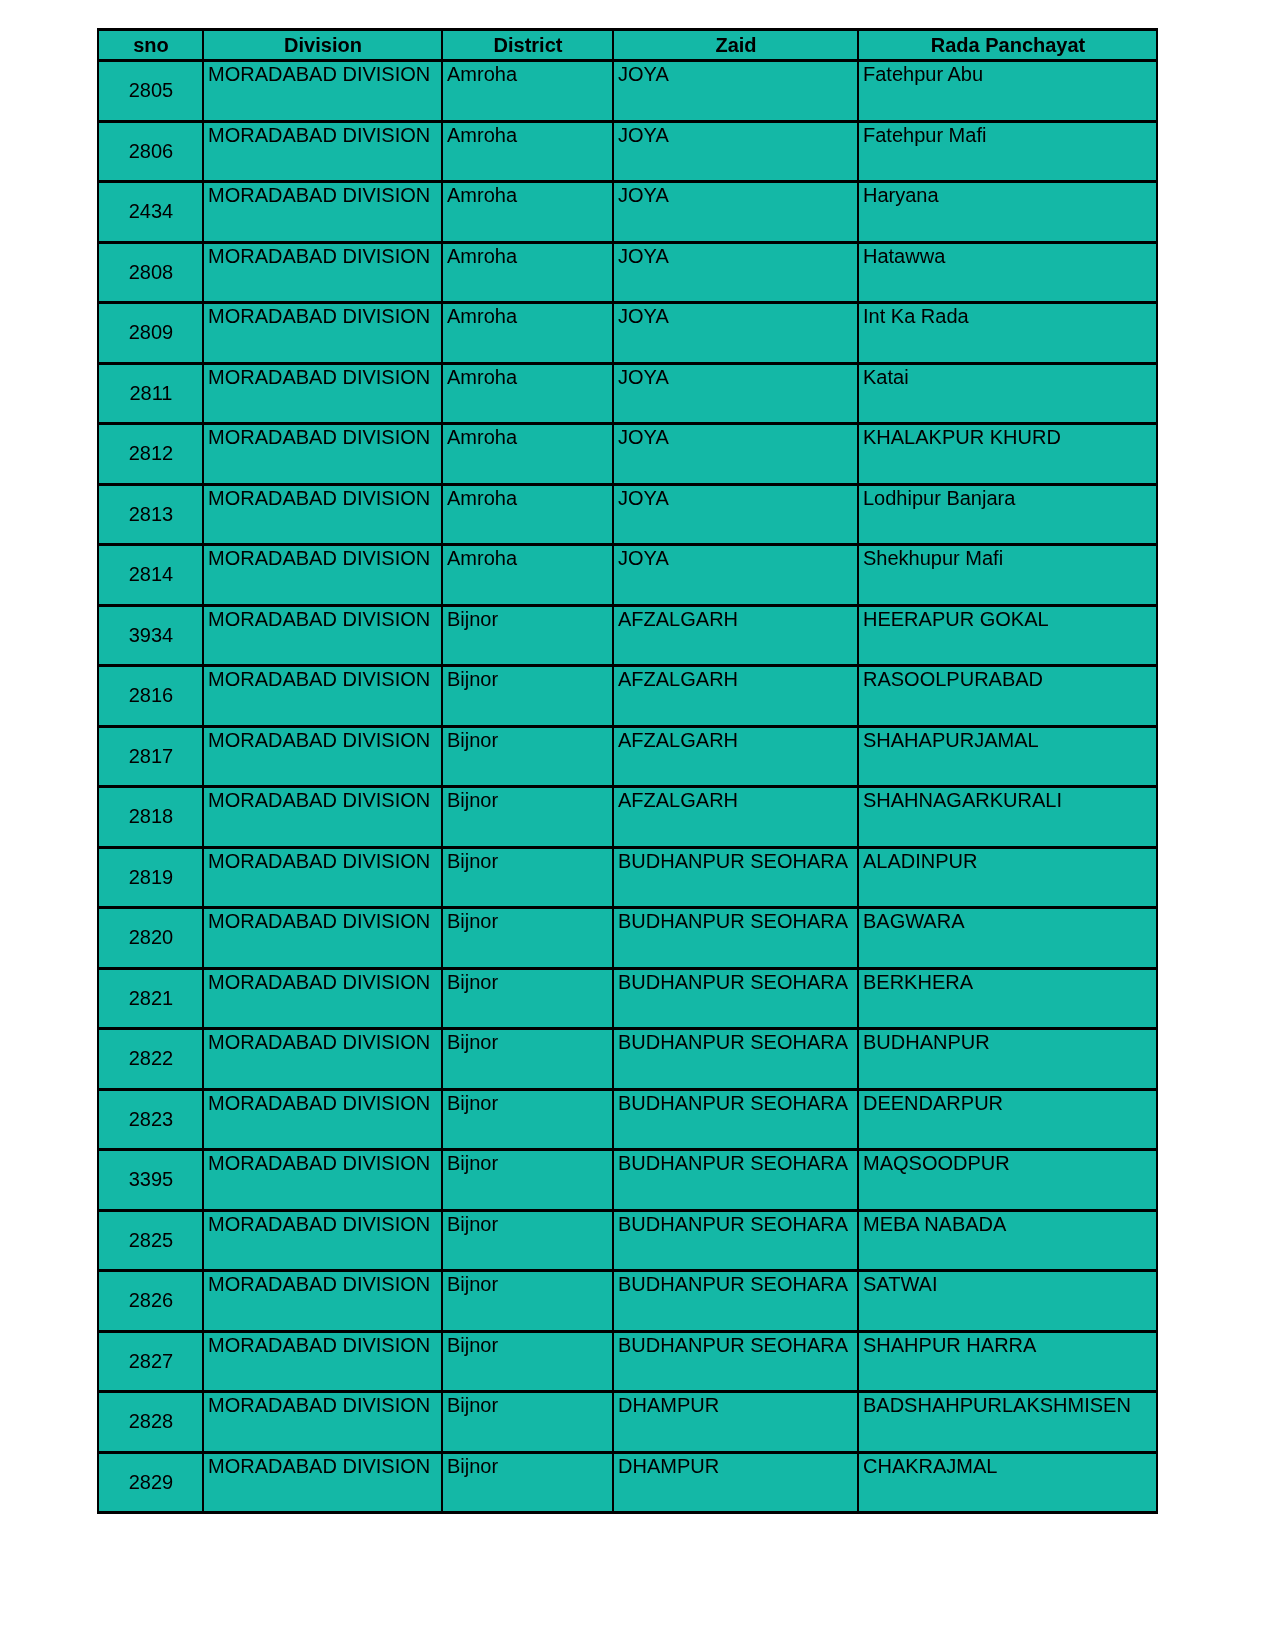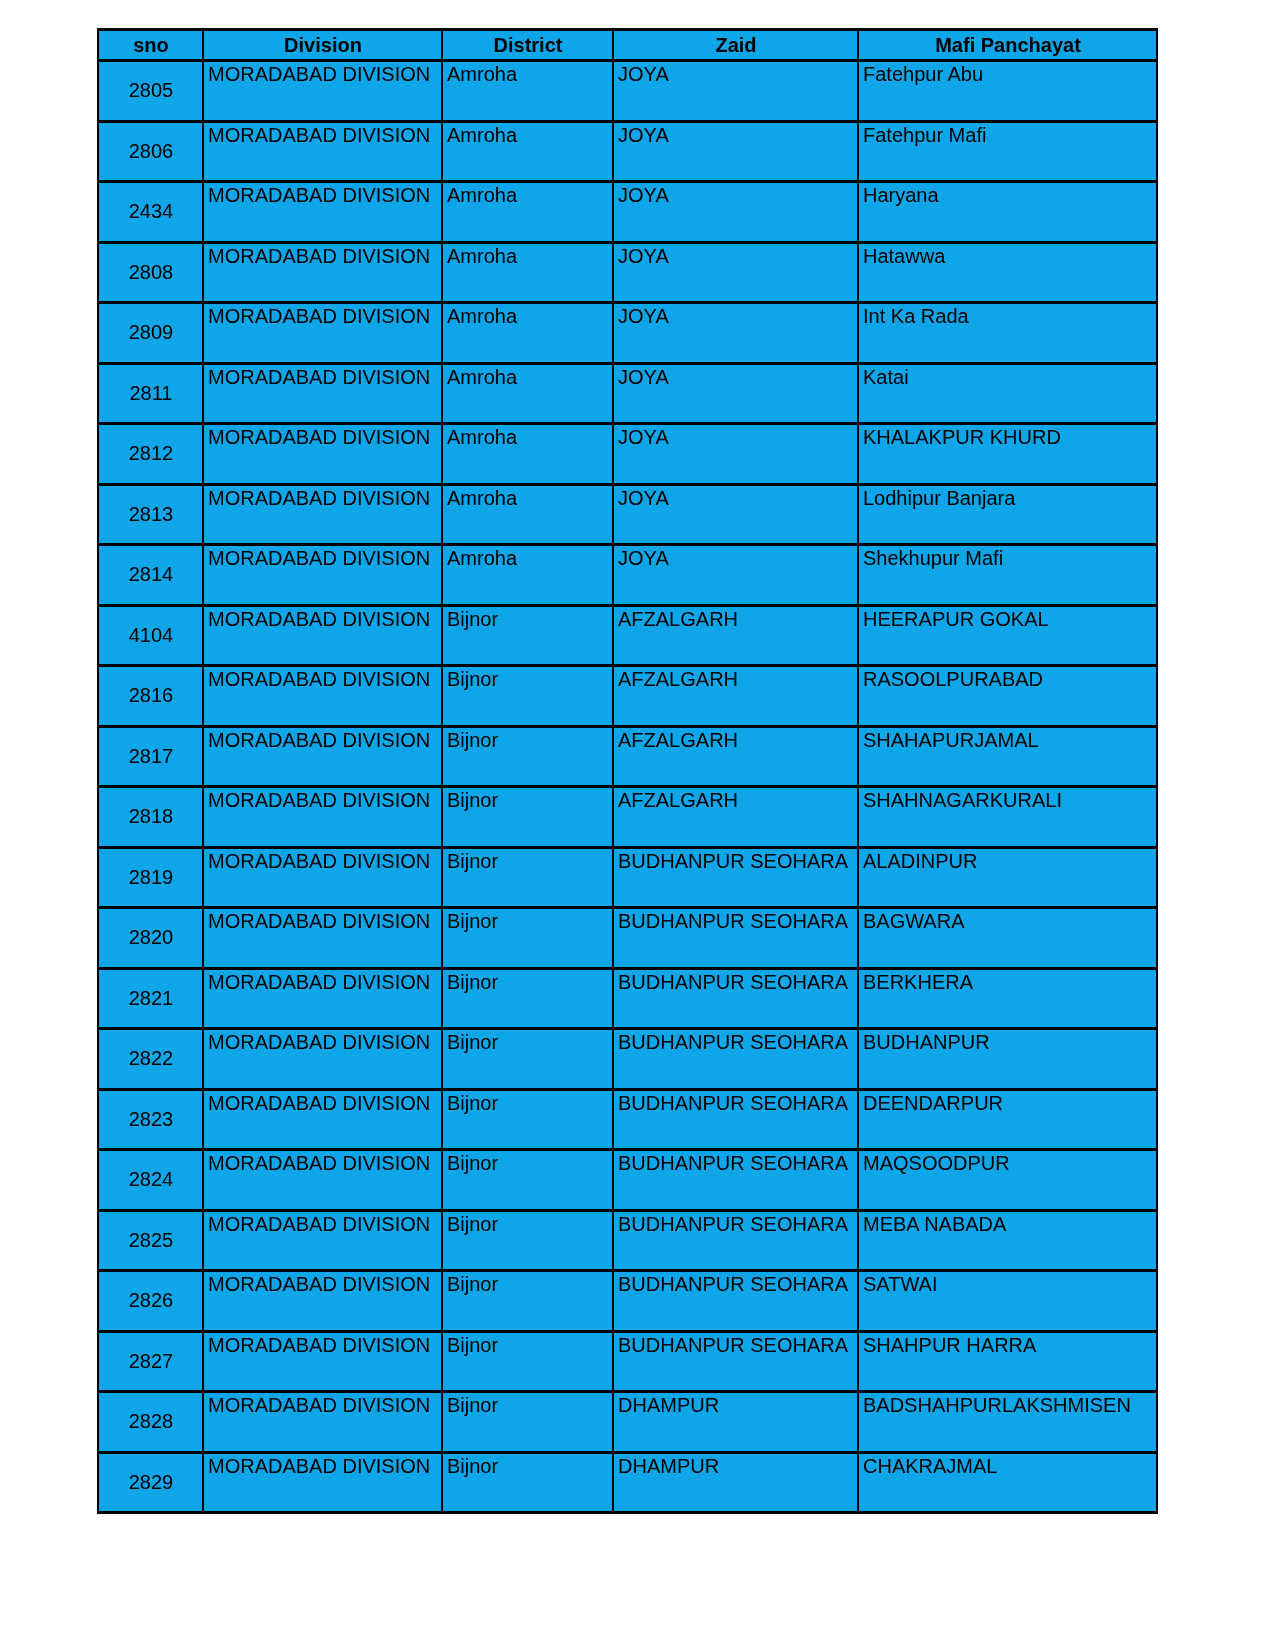--- a/index.html
+++ b/index.html
@@ -13,21 +13,21 @@
     position: relative;
     font-family: "Liberation Sans", "DejaVu Sans", sans-serif;
     color: #000000;
   }
   table.data-table {
     position: absolute;
     left: 97px;
     top: 28px;
     border-collapse: collapse;
     table-layout: fixed;
-    background: #0ea5e9;
+    background: #14b8a6;
   }
   table.data-table th,
   table.data-table td {
     border: 2px solid #000000;
     border-top-width: 3px;
     border-bottom-width: 3px;
     font-size: 20px;
     line-height: 1.15;
     padding: 1px 3px 1px 4px;
     overflow: hidden;
@@ -68,21 +68,21 @@
       <col style="width: 171px;">
       <col style="width: 245px;">
       <col style="width: 299px;">
     </colgroup>
   <thead>
     <tr>
         <th class="col-sno">sno</th>
         <th class="col-division">Division</th>
         <th class="col-district">District</th>
         <th class="col-block">Zaid</th>
-        <th class="col-gram-panchayat">Mafi Panchayat</th>
+        <th class="col-gram-panchayat">Rada Panchayat</th>
       </tr>
   </thead>
   <tbody>
       <tr>
         <td class="col-sno">2805</td>
         <td class="col-division">MORADABAD DIVISION</td>
         <td class="col-district">Amroha</td>
         <td class="col-block">JOYA</td>
         <td class="col-gram-panchayat">Fatehpur Abu</td>
       </tr>
@@ -136,21 +136,21 @@
         <td class="col-gram-panchayat">Lodhipur Banjara</td>
       </tr>
       <tr>
         <td class="col-sno">2814</td>
         <td class="col-division">MORADABAD DIVISION</td>
         <td class="col-district">Amroha</td>
         <td class="col-block">JOYA</td>
         <td class="col-gram-panchayat">Shekhupur Mafi</td>
       </tr>
       <tr>
-        <td class="col-sno">4104</td>
+        <td class="col-sno">3934</td>
         <td class="col-division">MORADABAD DIVISION</td>
         <td class="col-district">Bijnor</td>
         <td class="col-block">AFZALGARH</td>
         <td class="col-gram-panchayat">HEERAPUR GOKAL</td>
       </tr>
       <tr>
         <td class="col-sno">2816</td>
         <td class="col-division">MORADABAD DIVISION</td>
         <td class="col-district">Bijnor</td>
         <td class="col-block">AFZALGARH</td>
@@ -199,21 +199,21 @@
         <td class="col-gram-panchayat">BUDHANPUR</td>
       </tr>
       <tr>
         <td class="col-sno">2823</td>
         <td class="col-division">MORADABAD DIVISION</td>
         <td class="col-district">Bijnor</td>
         <td class="col-block">BUDHANPUR SEOHARA</td>
         <td class="col-gram-panchayat">DEENDARPUR</td>
       </tr>
       <tr>
-        <td class="col-sno">2824</td>
+        <td class="col-sno">3395</td>
         <td class="col-division">MORADABAD DIVISION</td>
         <td class="col-district">Bijnor</td>
         <td class="col-block">BUDHANPUR SEOHARA</td>
         <td class="col-gram-panchayat">MAQSOODPUR</td>
       </tr>
       <tr>
         <td class="col-sno">2825</td>
         <td class="col-division">MORADABAD DIVISION</td>
         <td class="col-district">Bijnor</td>
         <td class="col-block">BUDHANPUR SEOHARA</td>

